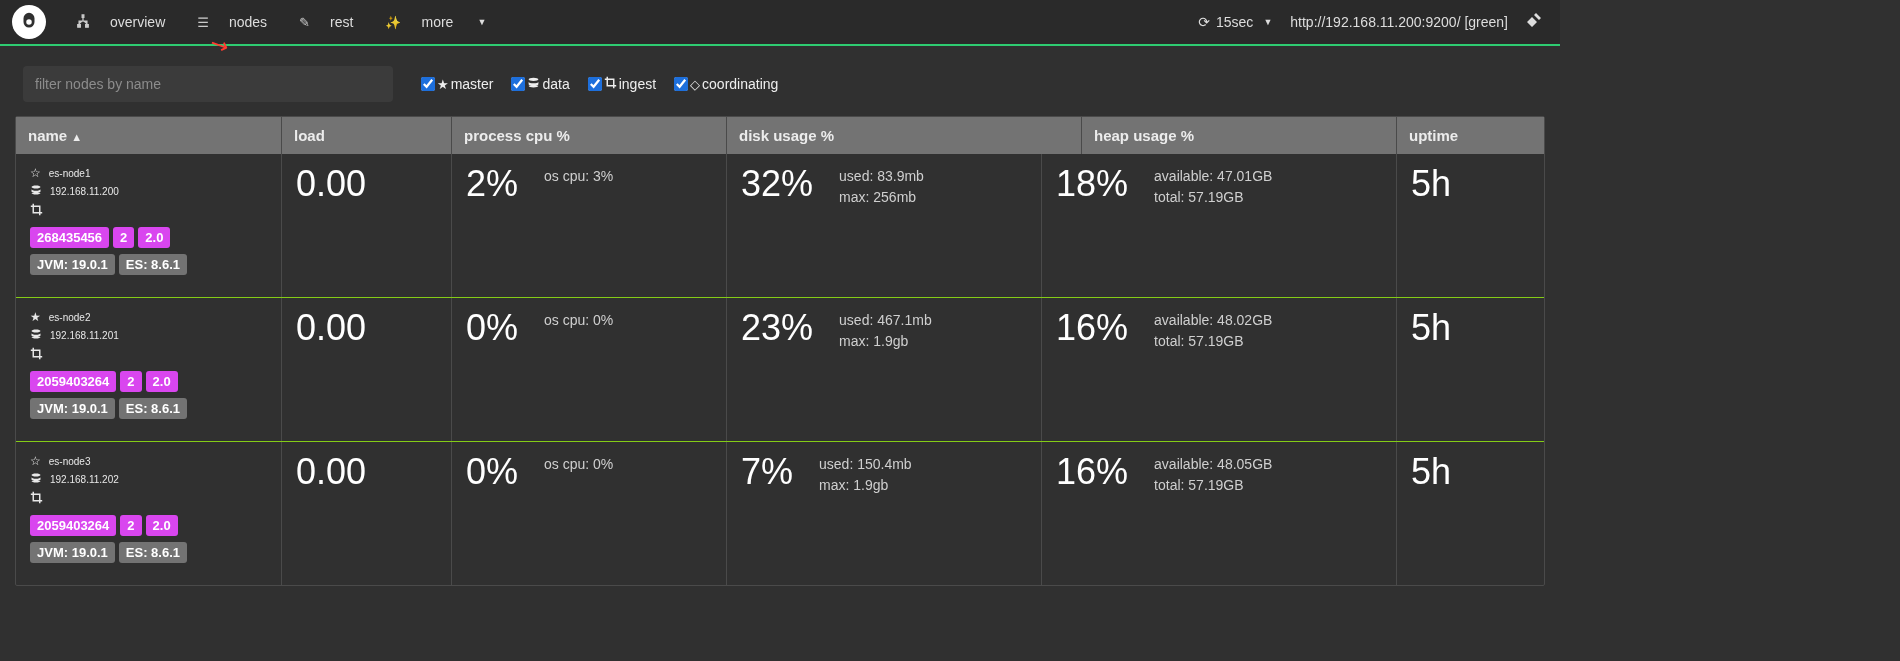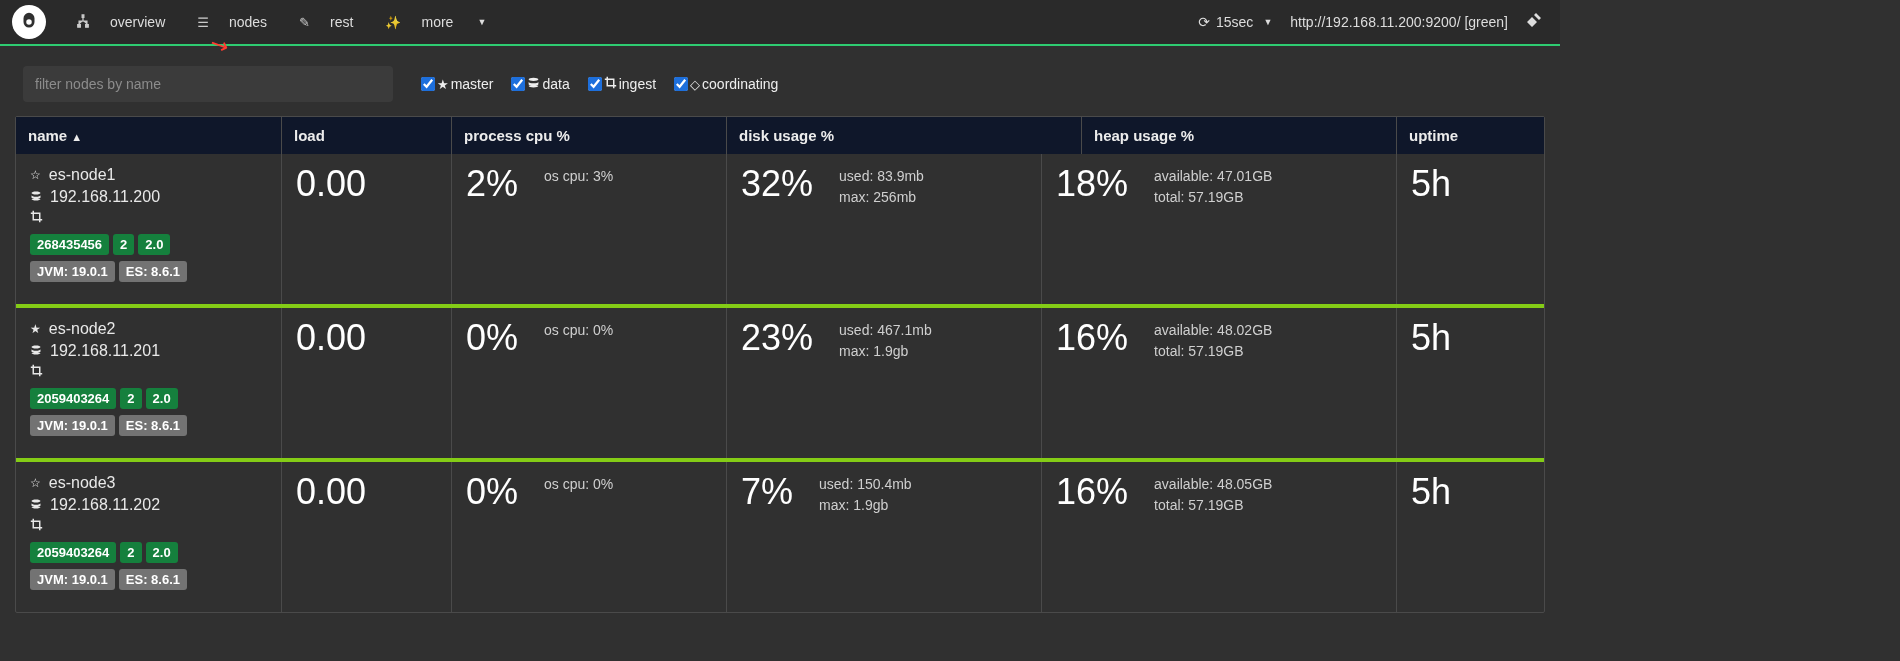--- a/index.html
+++ b/index.html
@@ -62,61 +62,61 @@
     position:absolute;top:32px;left:210px;
     color:#ff3b30;font-size:22px;transform:rotate(-25deg);
     pointer-events:none;
   }
 
   .table{
     margin:0 15px;
     border:1px solid #4a4a4a;
     border-radius:2px;
   }
-  .row{display:flex;border-top:4px solid #84cc16}
+  .row{display:flex;border-top:1px solid #84cc16}
   .row:first-child{border-top:none}
   .cell{
     border-left:1px solid #4a4a4a;
     padding:10px 12px;
   }
   .cell:first-child{border-left:none}
   .c-name{width:265px}
   .c-load{width:170px}
   .c-cpu{width:275px}
   .c-heap{width:315px}
   .c-disk{width:355px}
   .c-uptime{flex:1}
 
   .head .cell{
-    background:#0f172a;
+    background:#737373;
     color:#ececec;
     font-weight:700;
     font-size:15px;
     padding:10px 12px;
   }
   .sort-caret{font-size:11px;margin-left:4px}
 
   .body .cell{padding:12px 14px 16px}
   .big{font-size:36px;color:#fff;line-height:1}
   .sub{color:#cfcfcf;font-size:14px;line-height:1.5}
   .duo{display:flex;align-items:flex-start;gap:26px}
   
-  .node-line{display:flex;align-items:center;gap:8px;color:#e8e8e8;font-size:16px;margin-bottom:4px}
+  .node-line{display:flex;align-items:center;gap:8px;color:#e8e8e8;font-size:10px;margin-bottom:4px}
   .node-line .ic{font-size:12px;color:#e8e8e8}
   .ingest-ic{margin:4px 0 8px;color:#e8e8e8}
   .badges{display:flex;flex-wrap:wrap;gap:4px;margin-bottom:6px}
   .badge{
     display:inline-block;
     padding:3px 7px;
     border-radius:3px;
     font-size:13px;
     font-weight:700;
     color:#fff;
   }
-  .b-green{background:#15803d}
+  .b-green{background:#d946ef}
   .b-blue{background:#737373}
   .caret{font-size:9px;margin-left:4px}
   .star-filled::before{content:"★"}
   .star-open::before{content:"☆"}
 </style>
 </head>
 <body>
 
 <div class="top-bar">
   <div class="logo">

